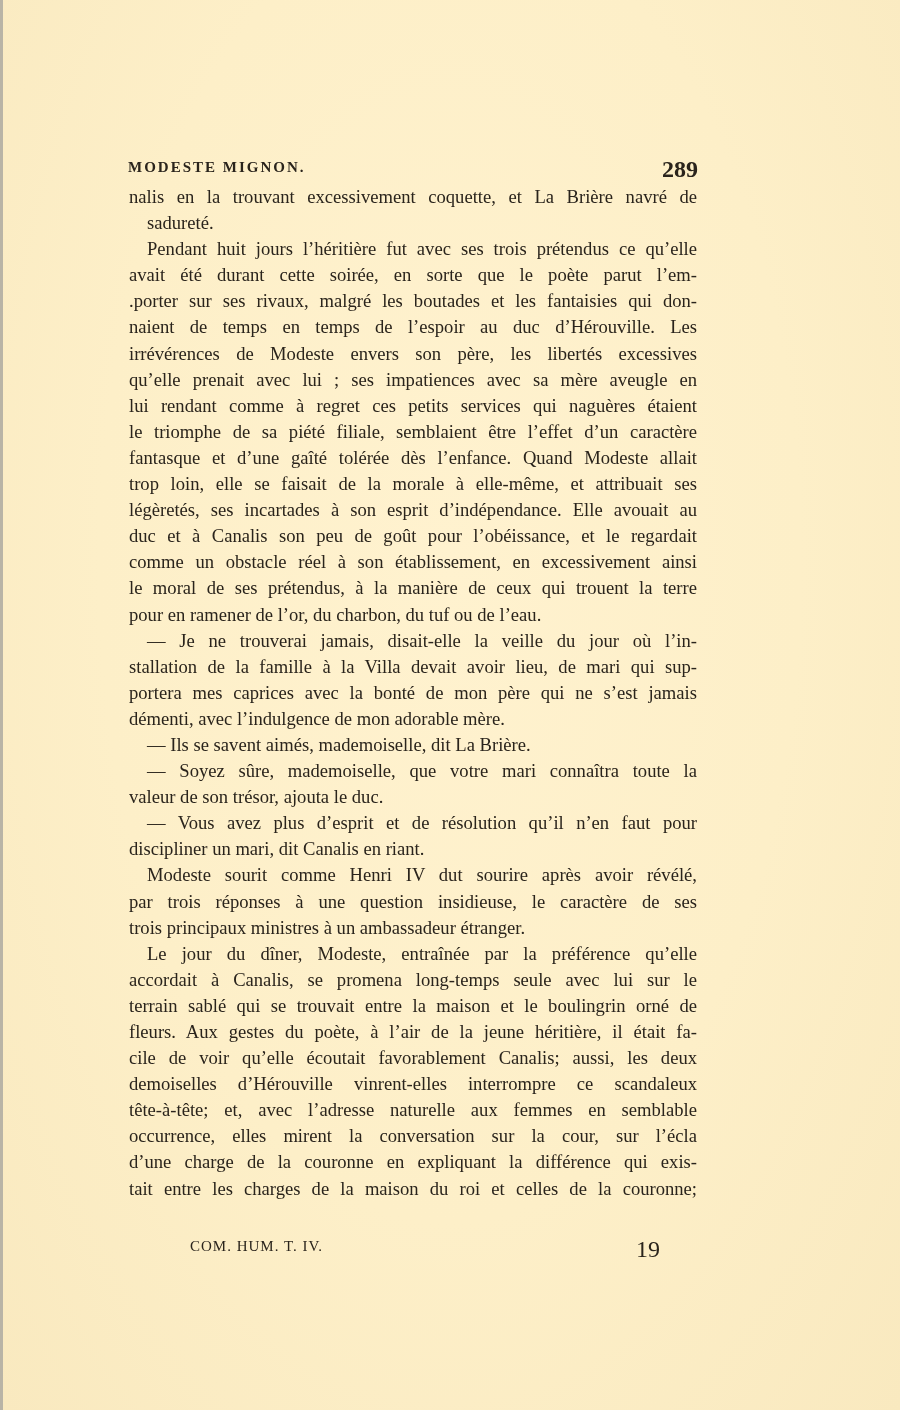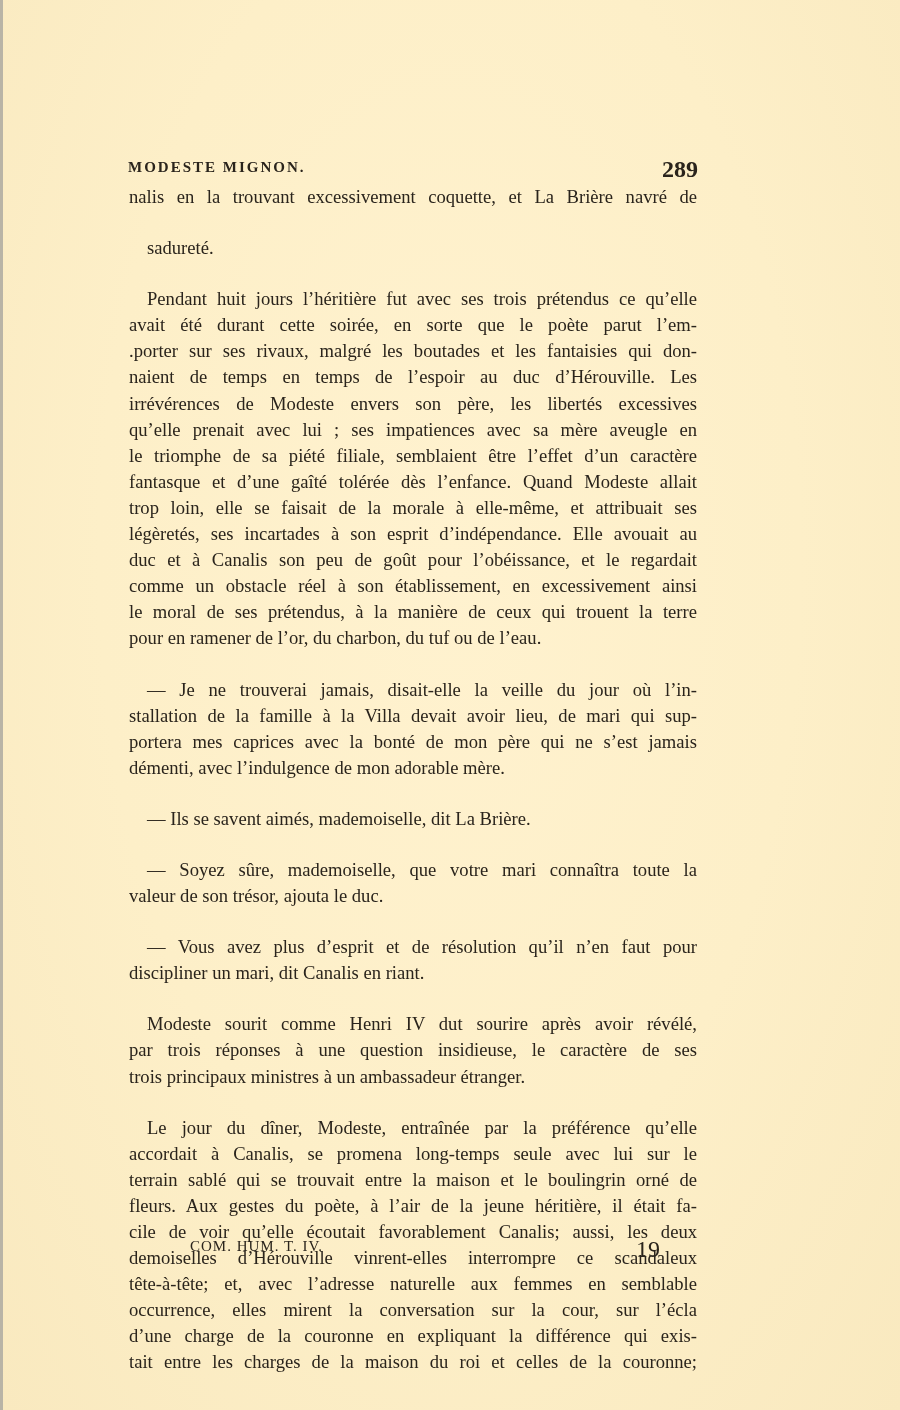--- a/index.html
+++ b/index.html
@@ -66,21 +66,20 @@
       text-align: justify;
       text-align-last: justify;
       height: 26.1px;
       overflow: visible;
     }
     .line.last {
       text-align-last: left;
     }
     .line.indent {
       padding-left: 18px;
-      margin-top: 25px;
     }
     .footer {
       position: absolute;
       top: 1238px;
       left: 190px;
       width: 470px;
       height: 24px;
       font-size: 15px;
     }
     .signature {
@@ -109,20 +108,21 @@
 
   <div class="text-block" id="text-block">
       <span class="line">nalis en la trouvant excessivement coquette, et La Brière navré de</span>
       <span class="line indent last">sadureté.</span>
       <span class="line indent">Pendant huit jours l’héritière fut avec ses trois prétendus ce qu’elle</span>
       <span class="line">avait été durant cette soirée, en sorte que le poète parut l’em-</span>
       <span class="line">.porter sur ses rivaux, malgré les boutades et les fantaisies qui don-</span>
       <span class="line">naient de temps en temps de l’espoir au duc d’Hérouville. Les</span>
       <span class="line">irrévérences de Modeste envers son père, les libertés excessives</span>
       <span class="line">qu’elle prenait avec lui ; ses impatiences avec sa mère aveugle en</span>
+      <span class="line">lui rendant comme à regret ces petits services qui naguères étaient</span>
       <span class="line">le triomphe de sa piété filiale, semblaient être l’effet d’un caractère</span>
       <span class="line">fantasque et d’une gaîté tolérée dès l’enfance. Quand Modeste allait</span>
       <span class="line">trop loin, elle se faisait de la morale à elle-même, et attribuait ses</span>
       <span class="line">légèretés, ses incartades à son esprit d’indépendance. Elle avouait au</span>
       <span class="line">duc et à Canalis son peu de goût pour l’obéissance, et le regardait</span>
       <span class="line">comme un obstacle réel à son établissement, en excessivement ainsi</span>
       <span class="line">le moral de ses prétendus, à la manière de ceux qui trouent la terre</span>
       <span class="line last">pour en ramener de l’or, du charbon, du tuf ou de l’eau.</span>
       <span class="line indent">— Je ne trouverai jamais, disait-elle la veille du jour où l’in-</span>
       <span class="line">stallation de la famille à la Villa devait avoir lieu, de mari qui sup-</span>

